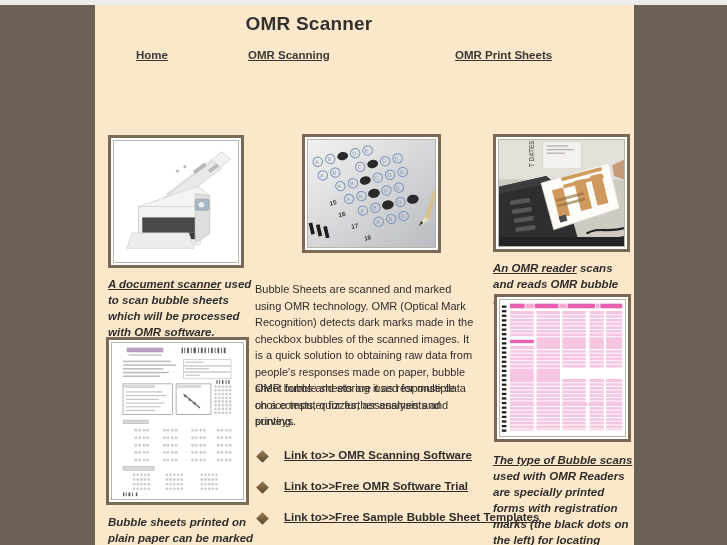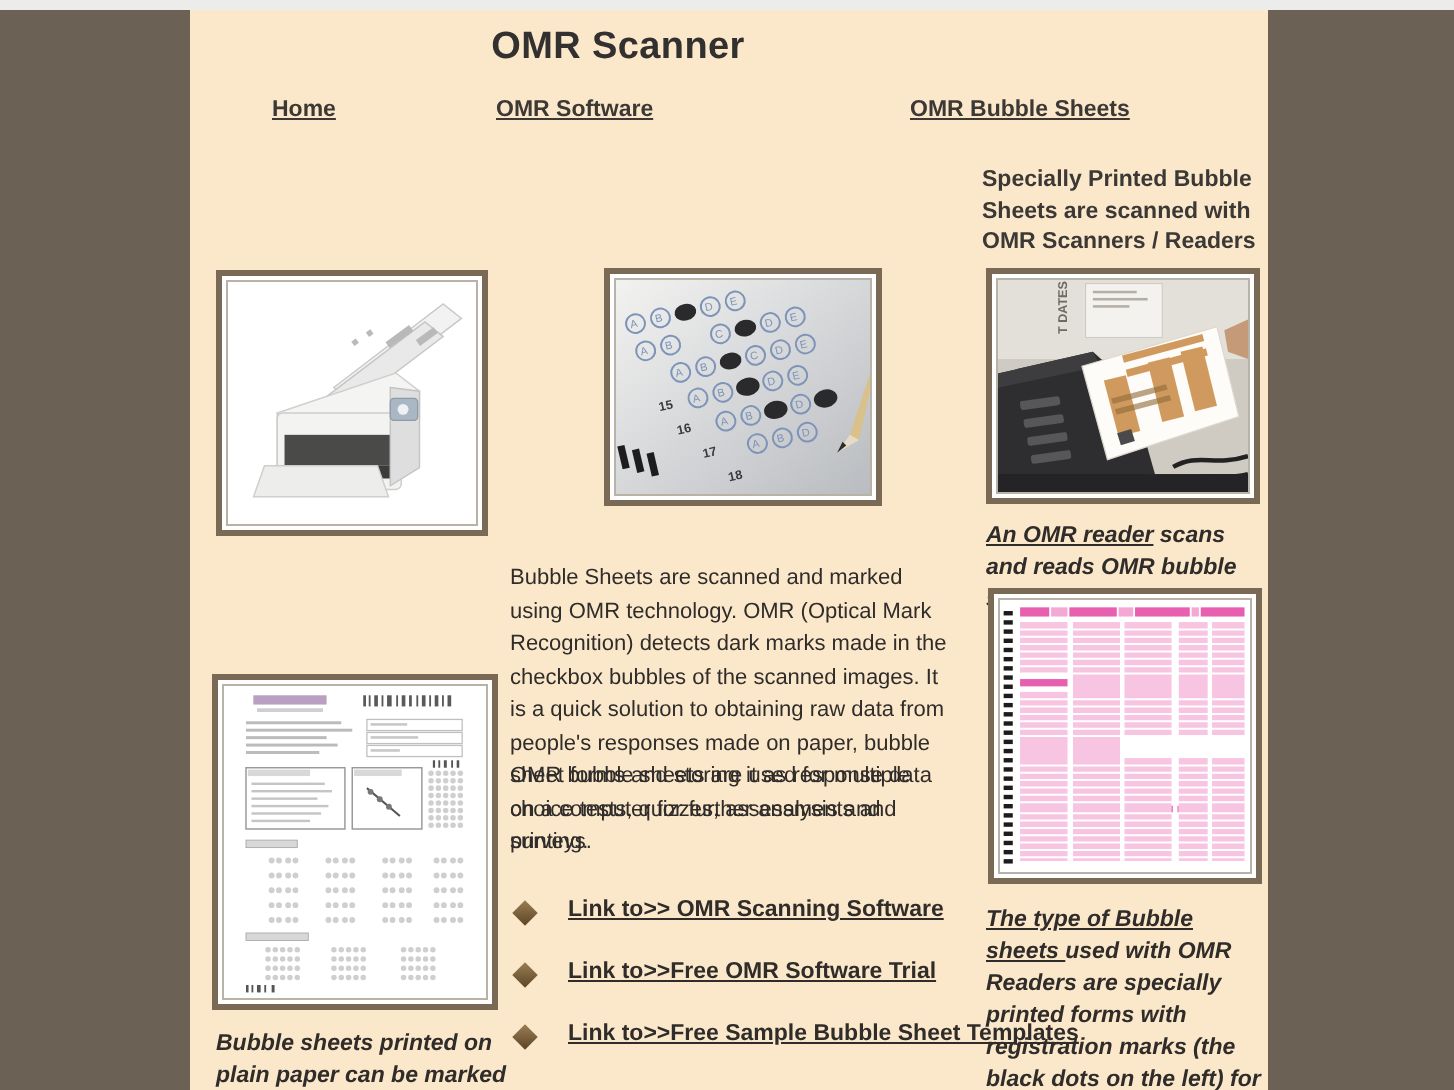--- a/index.html
+++ b/index.html
@@ -148,22 +148,22 @@
 <body>
 
 <div id="page">
   <div id="top-strip"></div>
 
   <div id="content">
 
     <div id="site-title">OMR Scanner</div>
 
     <a href="#" class="navlink" id="nav-home">Home</a>
-    <a href="#" class="navlink" id="nav-software">OMR Software</a>
-    <a href="#" class="navlink" id="nav-sheets">OMR Bubble Sheets</a>
+    <a href="#" class="navlink" id="nav-software">OMR Scanning</a>
+    <a href="#" class="navlink" id="nav-sheets">OMR Print Sheets</a>
 
 
     <div class="frame" style="left:13px; top:130px; width:136px; height:133px;">
       <div class="inner">
         <svg id="scanner-art" viewBox="0 0 136 133" preserveAspectRatio="none">
           <rect x="0" y="0" width="136" height="133" fill="#ffffff"></rect>
 
           <polygon points="58,58 118,12 128,20 68,66" fill="#f2f2f2" stroke="#c9c9c9" stroke-width="0.8"></polygon>
           <polygon points="50,66 108,22 118,30 60,74" fill="#e9e9e9" stroke="#c6c6c6" stroke-width="0.8"></polygon>
 
@@ -185,20 +185,21 @@
           <polygon points="20,101 82,101 88,118 14,118" fill="#ededeb" stroke="#cecece" stroke-width="0.8"></polygon>
 
           <polygon points="89,58 105,60 105,102 89,112" fill="#dedede" stroke="#c4c4c2" stroke-width="0.8"></polygon>
 
           <rect x="89" y="64" width="15" height="12" rx="2" fill="#a9b6c4" stroke="#8e9aa6" stroke-width="0.7"></rect>
           <circle cx="96" cy="70" r="3" fill="#eef1f4"></circle>
         </svg>
       </div>
     </div>
 
+    <div class="captext" style="left:13px; top:271px; width:152px;"><a href="#" class="inlink">A document scanner</a><span> used to scan bubble sheets which will be processed with OMR software.</span></div>
 
     <div class="frame" style="left:11px; top:332px; width:143px; height:168px;">
       <div class="inner">
         <svg class="formdoc" viewBox="0 0 143 168" preserveAspectRatio="none">
           <rect x="0" y="0" width="143" height="168" fill="#ffffff"></rect>
 
           <rect x="16" y="5" width="40" height="5" fill="#b9a0c2"></rect>
           <rect x="18" y="12" width="36" height="2" fill="#cfcfcf"></rect>
 
           <g fill="#5a5a5a">
@@ -603,21 +604,20 @@
     </div>
     <div class="linkrow" style="left:163px; top:475px;">
       <span class="dia"></span>
       <a href="#" class="ltxt">Link to&gt;&gt;Free OMR Software Trial</a>
     </div>
     <div class="linkrow" style="left:163px; top:506px;">
       <span class="dia"></span>
       <a href="#" class="ltxt">Link to&gt;&gt;Free Sample Bubble Sheet Templates</a>
     </div>
 
-    <div class="coltext" style="left:396px; top:78px; width:140px;">Specially Printed Bubble Sheets are scanned with OMR Scanners / Readers</div>
 
     <div class="frame" style="left:398px; top:129px; width:137px; height:118px;">
       <div class="inner">
         <svg id="reader-photo" viewBox="0 0 137 118" preserveAspectRatio="none">
           <rect x="0" y="0" width="137" height="118" fill="#cfcac2"></rect>
 
           <rect x="0" y="0" width="137" height="44" fill="#e3e0da"></rect>
           <rect x="48" y="2" width="42" height="30" fill="#f4f2ee" stroke="#cfcbc4" stroke-width="0.6"></rect>
           <g fill="#b3aea6">
             <rect x="52" y="6" width="24" height="1.4"></rect>
@@ -775,16 +775,16 @@
 
           <g fill="#ffffff">
             <rect x="11" y="40" width="26" height="3"></rect>
             <rect x="68" y="74" width="66" height="12"></rect>
             <rect x="38" y="142" width="96" height="6"></rect>
           </g>
         </svg>
       </div>
     </div>
 
-    <div class="captext" style="left:398px; top:447px; width:140px;"><a href="#" class="inlink">The type of Bubble sheets </a><span>used with OMR Readers are specially printed forms  with registration marks (the black dots on the left) for locating where the checkbox bubbles appear on the form.</span></div>
+    <div class="captext" style="left:398px; top:447px; width:140px;"><a href="#" class="inlink">The type of Bubble scans </a><span>used with OMR Readers are specially printed forms  with registration marks (the black dots on the left) for locating where the checkbox bubbles appear on the form.</span></div>
 
   </div>
 </div>
 
 </body></html>

